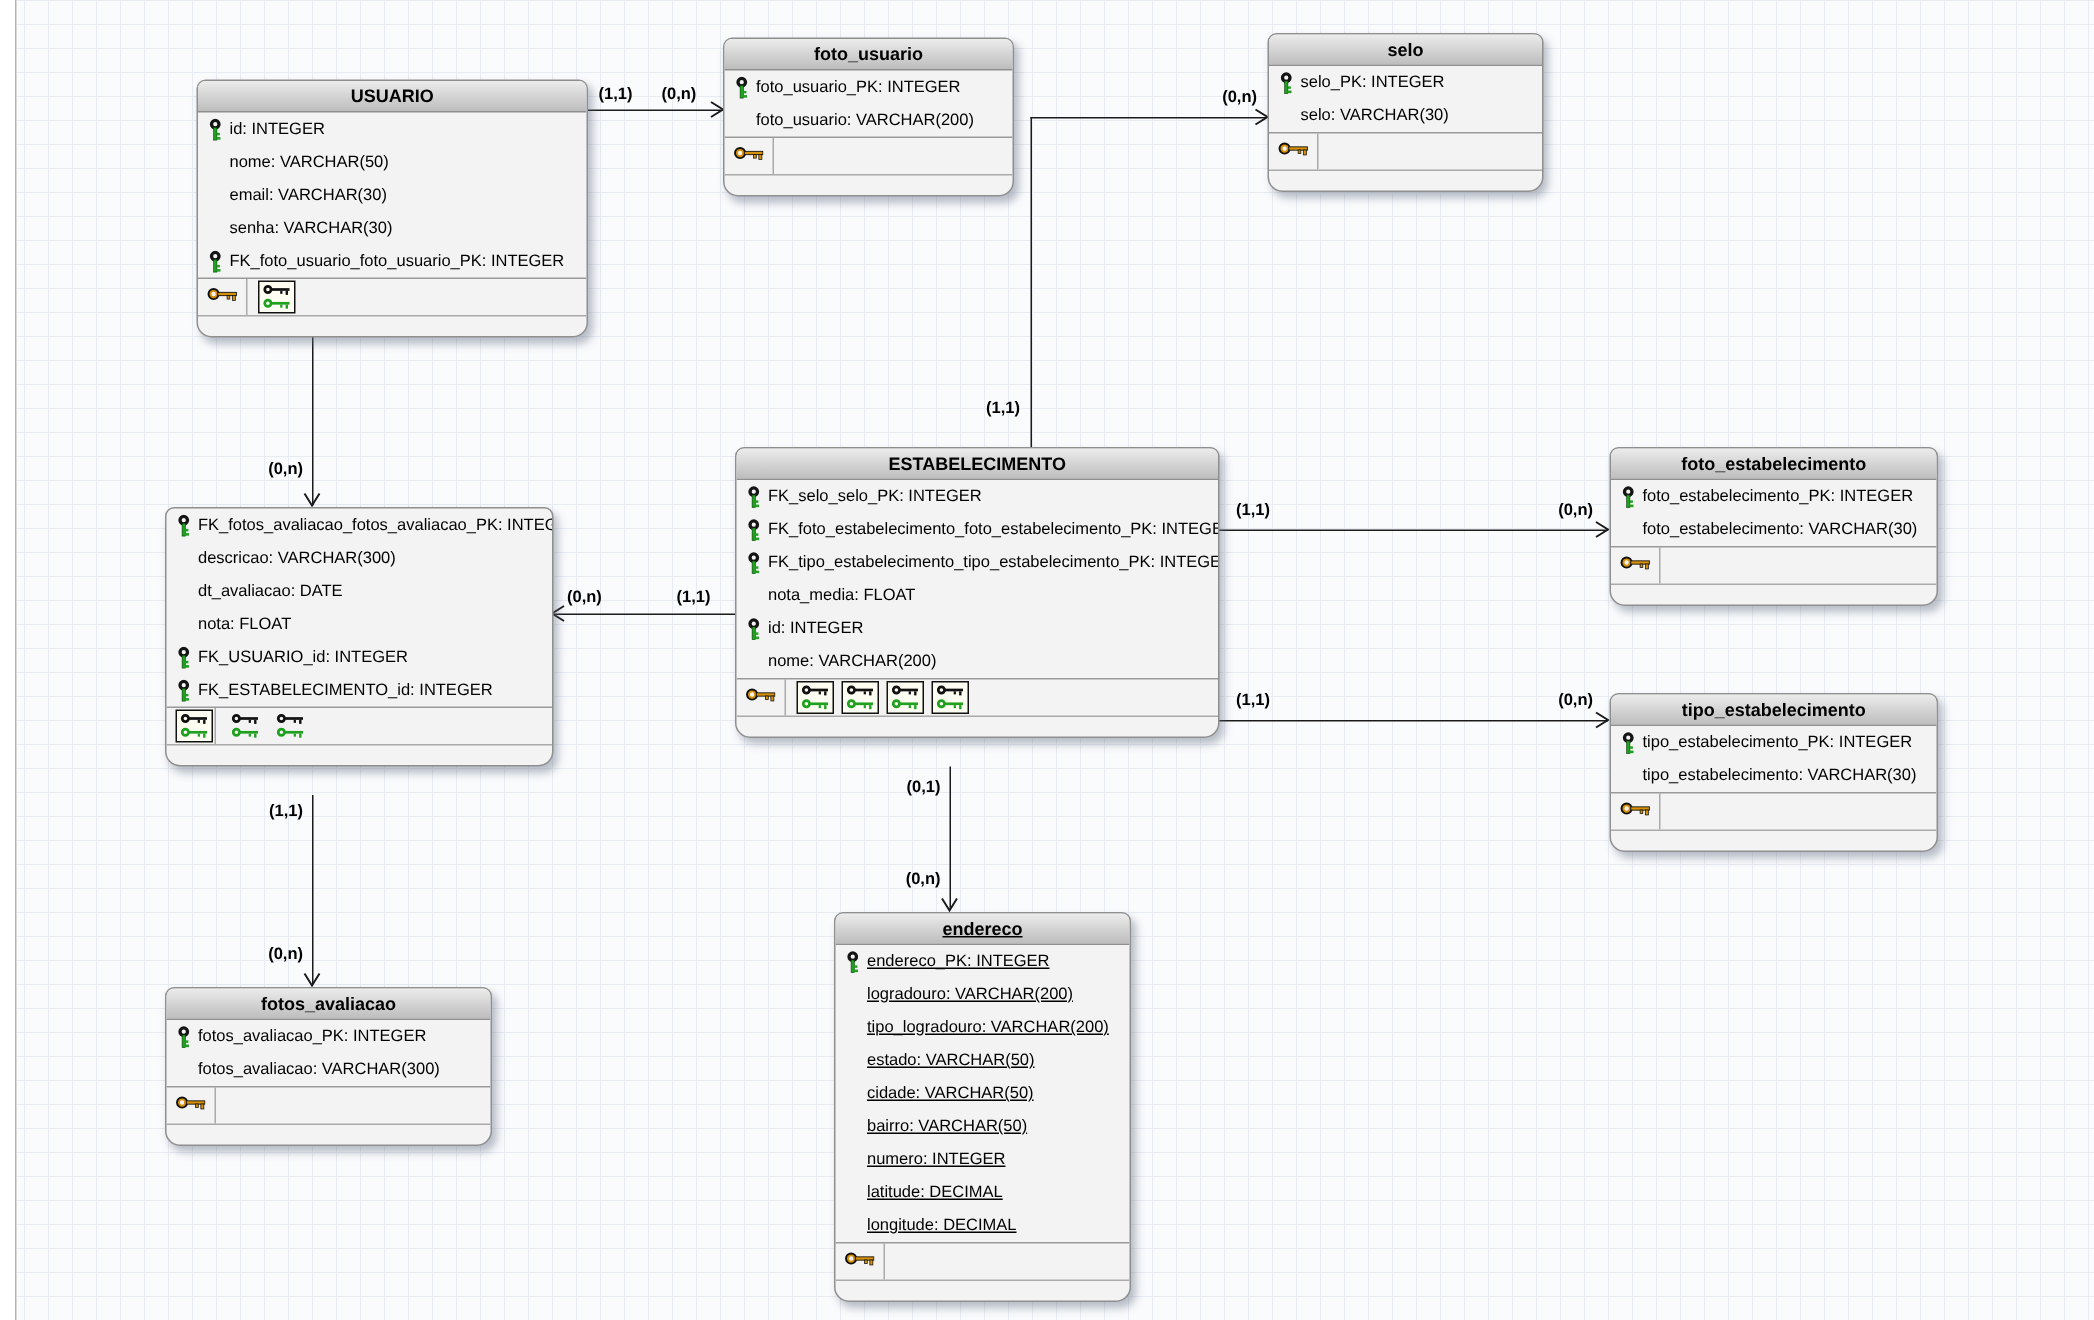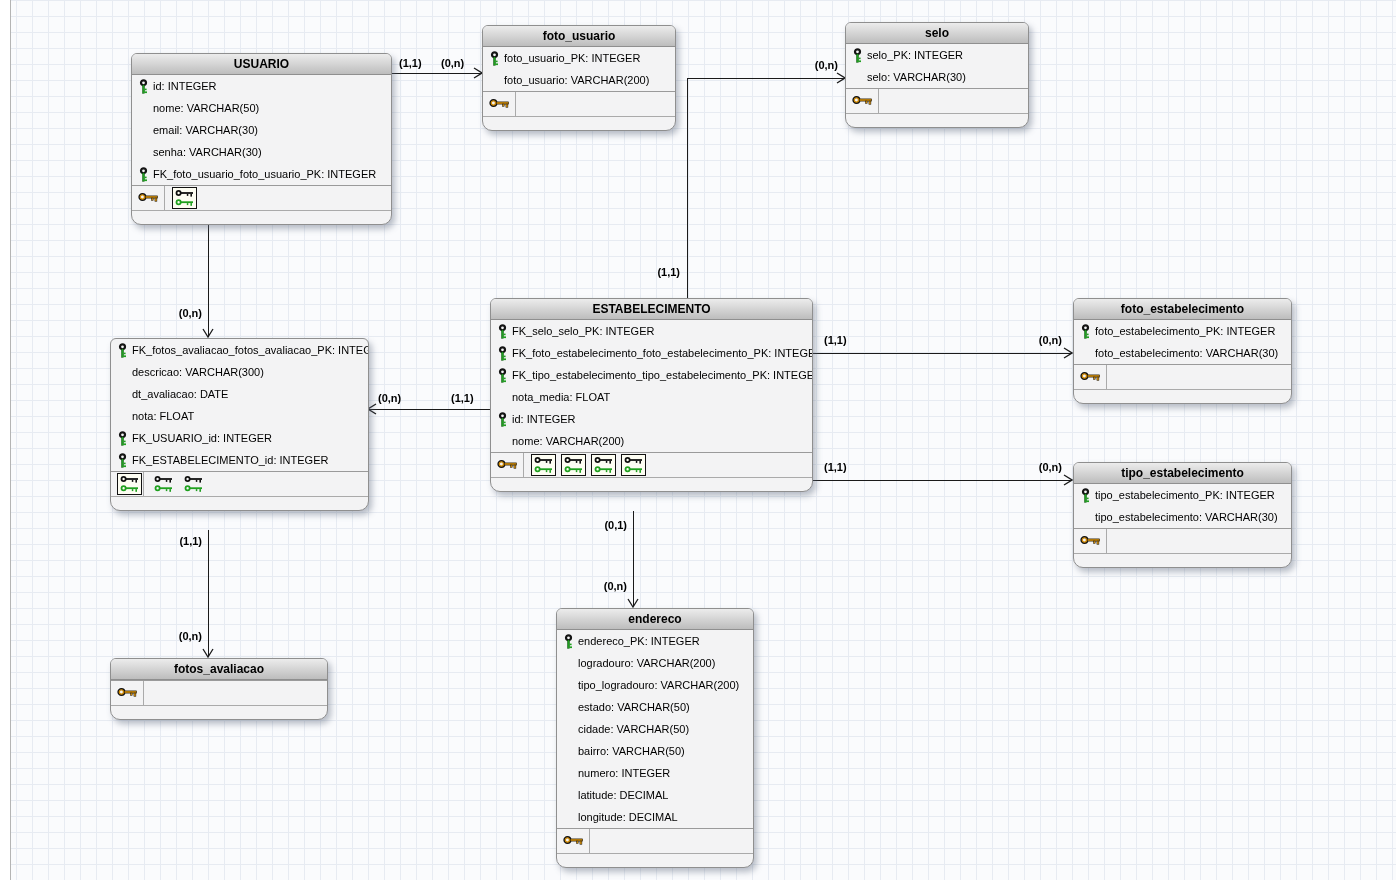--- a/index.html
+++ b/index.html
@@ -492,35 +492,52 @@
               <rect x="13.4" y="7" width="1.8" height="2.4" fill="#d89006" stroke="#111" stroke-width="0.5"></rect>
               <rect x="16.9" y="7" width="2" height="3.3" fill="#d89006" stroke="#111" stroke-width="0.5"></rect>
             </svg></span>
         </div>
         <div class="footer-rest"></div>
       </div>
       <div class="entity-strip"></div>
     </div>
     <div class="entity" style="left: 110px; top: 658px; width: 216px;">
       <div class="entity-header">fotos_avaliacao</div>
+      <div class="entity-body">
+        <div class="field-row">
+          <span class="field-key">
+            <svg width="9" height="15" viewBox="0 0 9 15">
+              <circle cx="4.5" cy="3.8" r="2.5" fill="none" stroke="#141414" stroke-width="2.2"></circle>
+              <rect x="3.4" y="6" width="2.2" height="8.4" fill="#1fa01f" stroke="#0a3d0a" stroke-width="0.4"></rect>
+              <rect x="5.6" y="9.6" width="2" height="1.6" fill="#1fa01f"></rect>
+              <rect x="5.4" y="12.4" width="2.6" height="1.7" fill="#1fa01f"></rect>
+            </svg>
+          </span>
+          <span class="field-text">fotos_avaliacao_PK: INTEGER</span>
+        </div>
+        <div class="field-row">
+          <span class="field-key"></span>
+          <span class="field-text">fotos_avaliacao: VARCHAR(300)</span>
+        </div>
+      </div>
       <div class="entity-footer">
         <div class="footer-first">
           <span><svg width="20" height="12" viewBox="0 0 20 12">
               <circle cx="4.4" cy="6" r="3" fill="none" stroke="#111" stroke-width="2.1"></circle>
               <circle cx="4.4" cy="6" r="2.1" fill="none" stroke="#d89006" stroke-width="1.3"></circle>
               <rect x="7.2" y="4.9" width="12.4" height="2.2" fill="#d89006" stroke="#111" stroke-width="0.6"></rect>
               <rect x="13.4" y="7" width="1.8" height="2.4" fill="#d89006" stroke="#111" stroke-width="0.5"></rect>
               <rect x="16.9" y="7" width="2" height="3.3" fill="#d89006" stroke="#111" stroke-width="0.5"></rect>
             </svg></span>
         </div>
         <div class="footer-rest"></div>
       </div>
       <div class="entity-strip"></div>
     </div>
-    <div class="entity" style="left: 556px; top: 608px; width: 196px;">
+    <div class="entity" style="left: 556px; top: 608px; width: 196px; text-decoration: underline;">
       <div class="entity-header">endereco</div>
       <div class="entity-body">
         <div class="field-row">
           <span class="field-key">
             <svg width="9" height="15" viewBox="0 0 9 15">
               <circle cx="4.5" cy="3.8" r="2.5" fill="none" stroke="#141414" stroke-width="2.2"></circle>
               <rect x="3.4" y="6" width="2.2" height="8.4" fill="#1fa01f" stroke="#0a3d0a" stroke-width="0.4"></rect>
               <rect x="5.6" y="9.6" width="2" height="1.6" fill="#1fa01f"></rect>
               <rect x="5.4" y="12.4" width="2.6" height="1.7" fill="#1fa01f"></rect>
             </svg>

